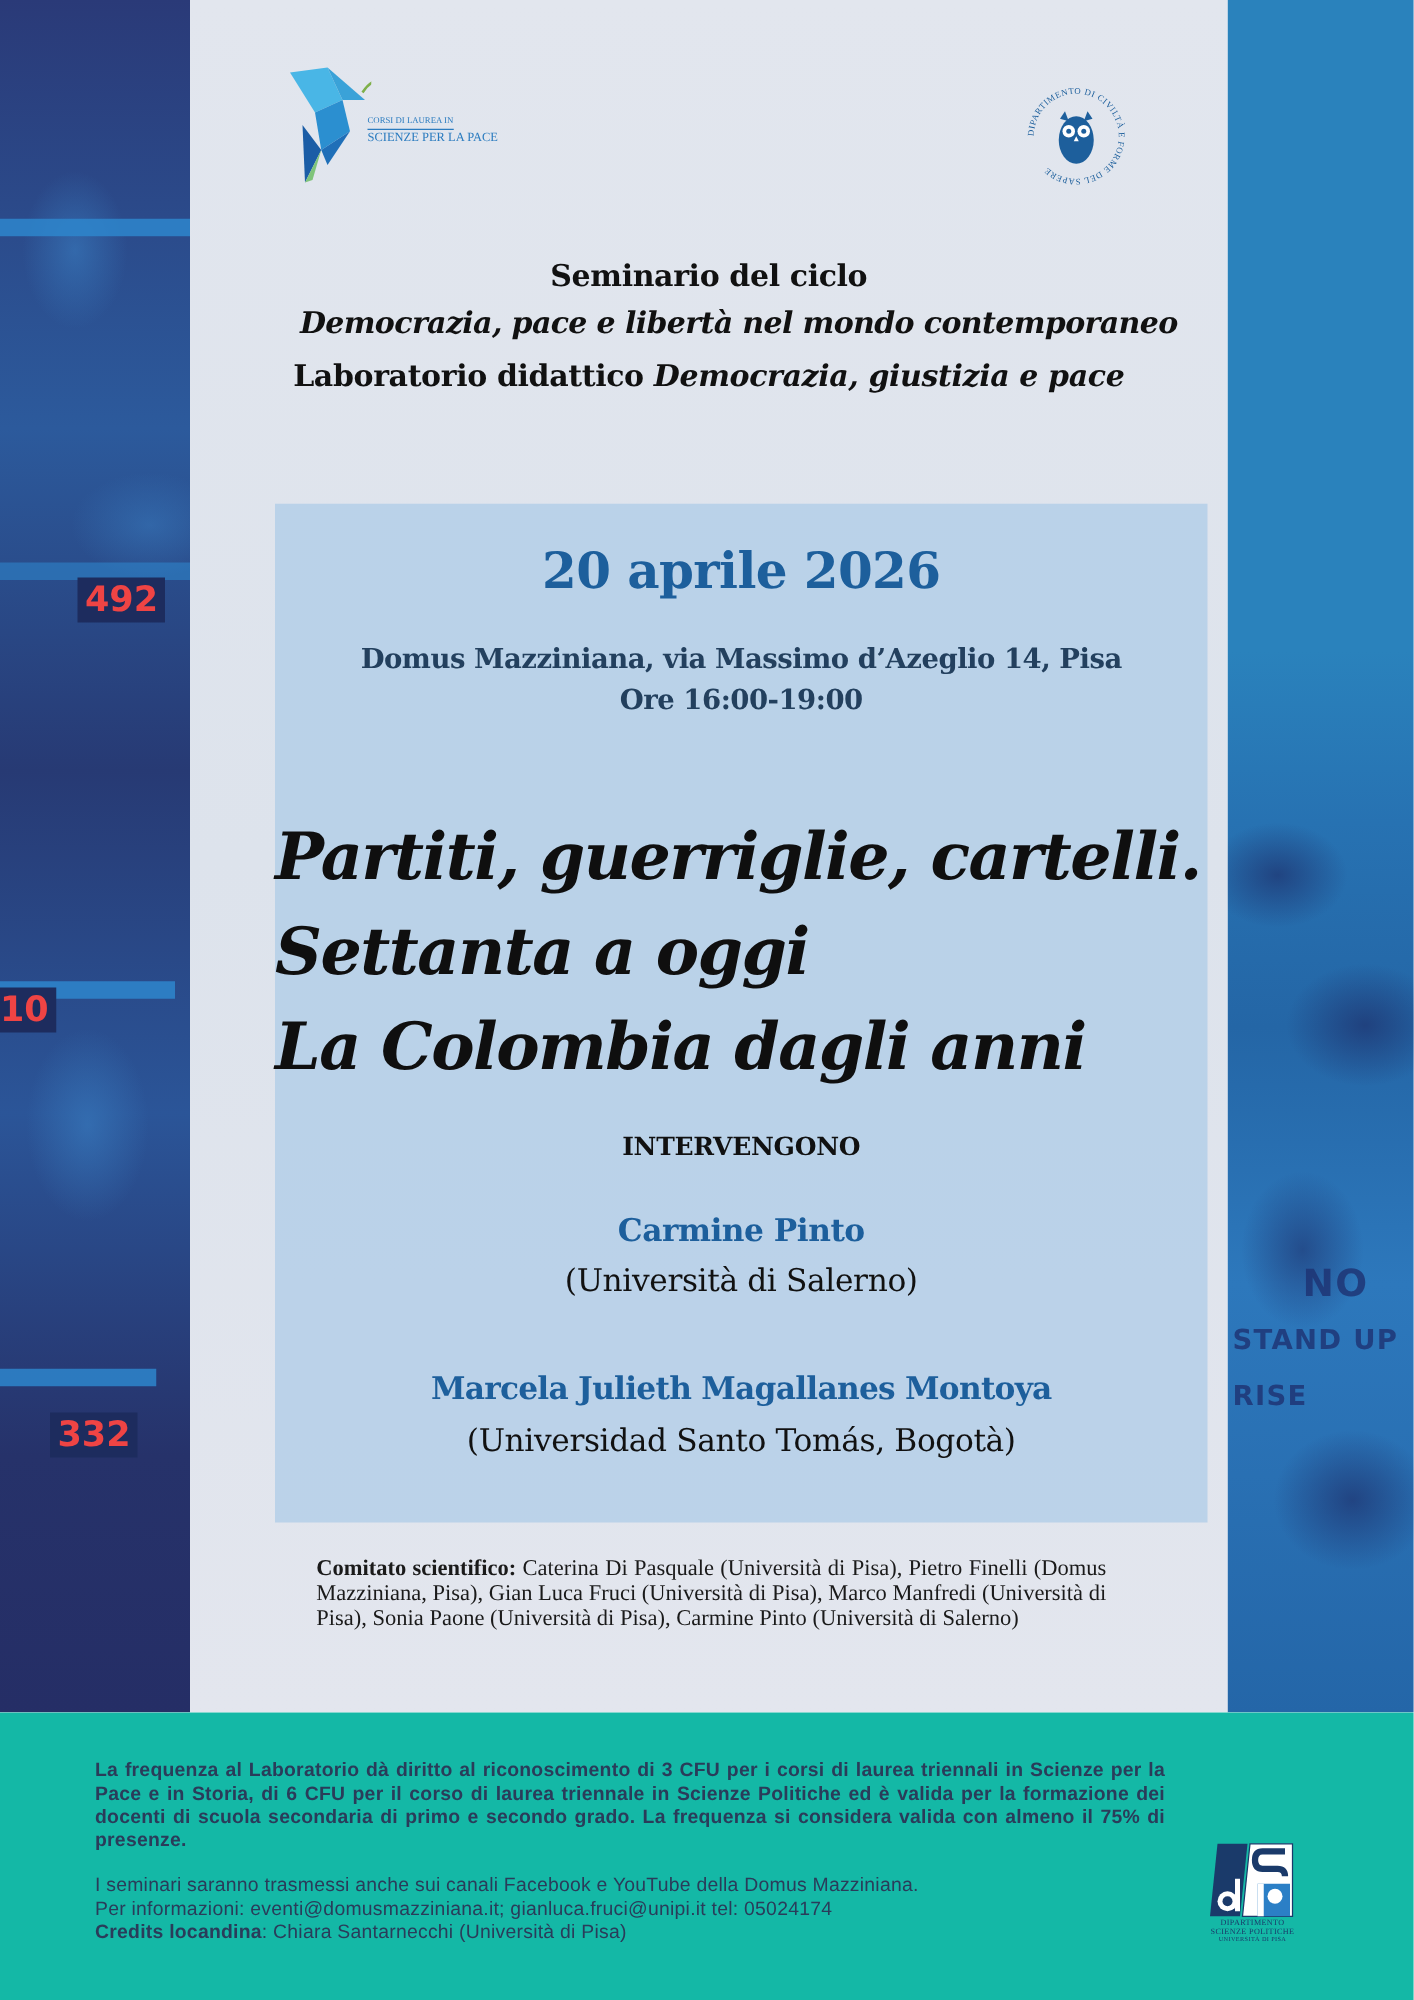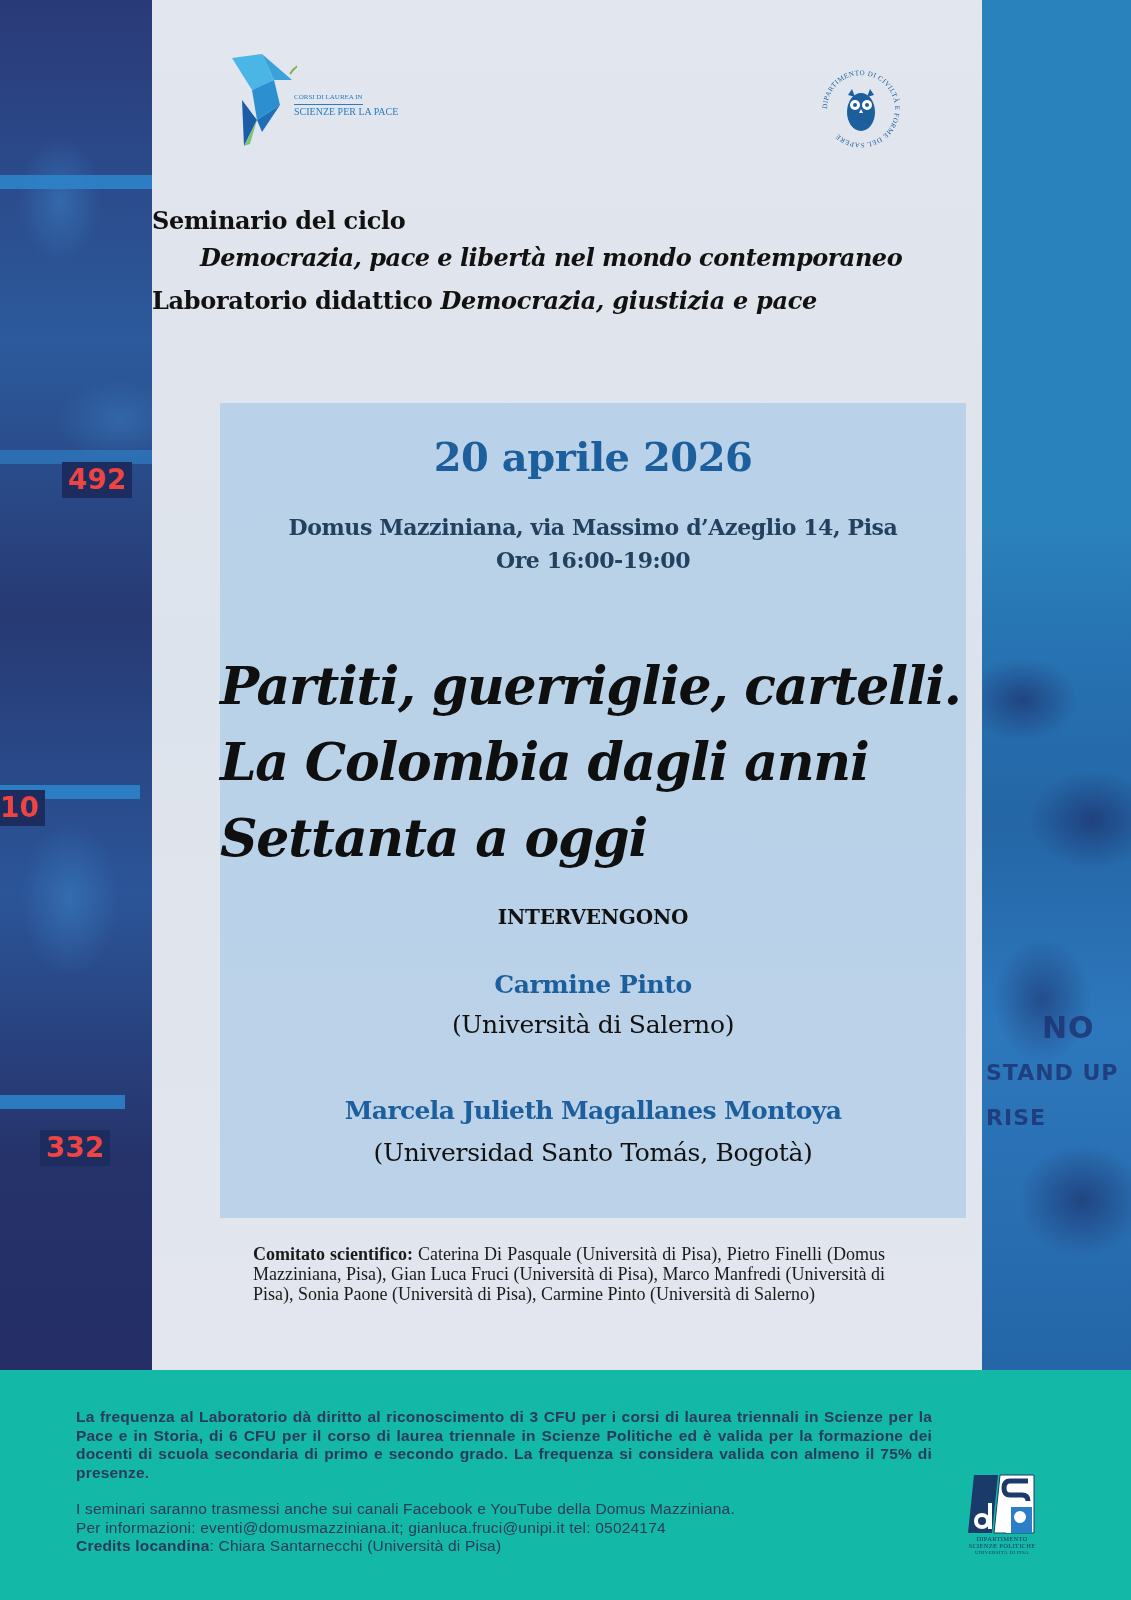--- a/index.html
+++ b/index.html
@@ -49,21 +49,21 @@
     .logo-pace .txt .l2 { font-size: 10px; display: block; margin-top: 1px; }
 
     .logo-domus { position: absolute; left: 315px; top: 2px; width: 330px; height: 100px; }
     .logo-domus .silhouette { position: absolute; left: 0; top: 20px; width: 62px; height: 62px; background: #3b4a5a; }
     .logo-domus .sep { position: absolute; left: 85px; top: 0; width: 1px; height: 100px; background: #8a96a4; }
     .logo-domus .name { position: absolute; left: 105px; top: 20px; font-family: "DejaVu Sans", sans-serif; font-size: 22px; color: #3b4a5a; letter-spacing: 0.3px; }
     .logo-domus .sig { position: absolute; left: 108px; top: 48px; font-family: "DejaVu Serif", serif; font-style: italic; font-size: 19px; color: #6d90b8; letter-spacing: 1px; }
 
     .logo-owl { position: absolute; left: 665px; top: 15px; width: 88px; height: 88px; }
 
-    .intro { position: absolute; top: 206px; left: 0; width: 830px; color: #111; }
+    .intro { position: absolute; top: 206px; left: 0; width: 830px; text-align: center; color: #111; }
     .intro .l1 { font-size: 24px; font-weight: bold; font-family: "DejaVu Serif", serif; letter-spacing: -0.3px; }
     .intro .l2 { font-size: 24px; font-style: italic; font-weight: bold; margin-top: 8px; letter-spacing: -0.5px; padding-left: 48px; }
     .intro .l3 { font-size: 24px; font-weight: bold; margin-top: 14px; letter-spacing: -0.3px; }
     .intro .l3 i { font-style: italic; }
 
     .box {
       position: absolute; left: 41px; top: 403px; width: 746px; height: 815px;
       background: rgba(180, 207, 232, 0.85);
       margin-left: 27px;
     }
@@ -165,22 +165,22 @@
     </div>
 
     <div class="box">
       <div class="date">20 aprile 2026</div>
       <div class="venue">
         <div>Domus Mazziniana, via Massimo d’Azeglio 14, Pisa</div>
         <div>Ore 16:00-19:00</div>
       </div>
       <div class="title">
         <div>Partiti, guerriglie, cartelli.</div>
+        <div>Settanta a oggi</div>
         <div>La Colombia dagli anni</div>
-        <div>Settanta a oggi</div>
       </div>
       <div class="speakers-head">INTERVENGONO</div>
       <div class="sp1-name">Carmine Pinto</div>
       <div class="sp1-aff">(Università di Salerno)</div>
       <div class="sp2-name">Marcela Julieth Magallanes Montoya</div>
       <div class="sp2-aff">(Universidad Santo Tomás, Bogotà)</div>
     </div>
 
     <div class="committee"><b>Comitato scientifico:</b><span> Caterina Di Pasquale (Università di Pisa), Pietro Finelli (Domus Mazziniana, Pisa), Gian Luca Fruci (Università di Pisa), Marco Manfredi (Università di Pisa), Sonia Paone (Università di Pisa), Carmine Pinto (Università di Salerno)</span></div>
 

